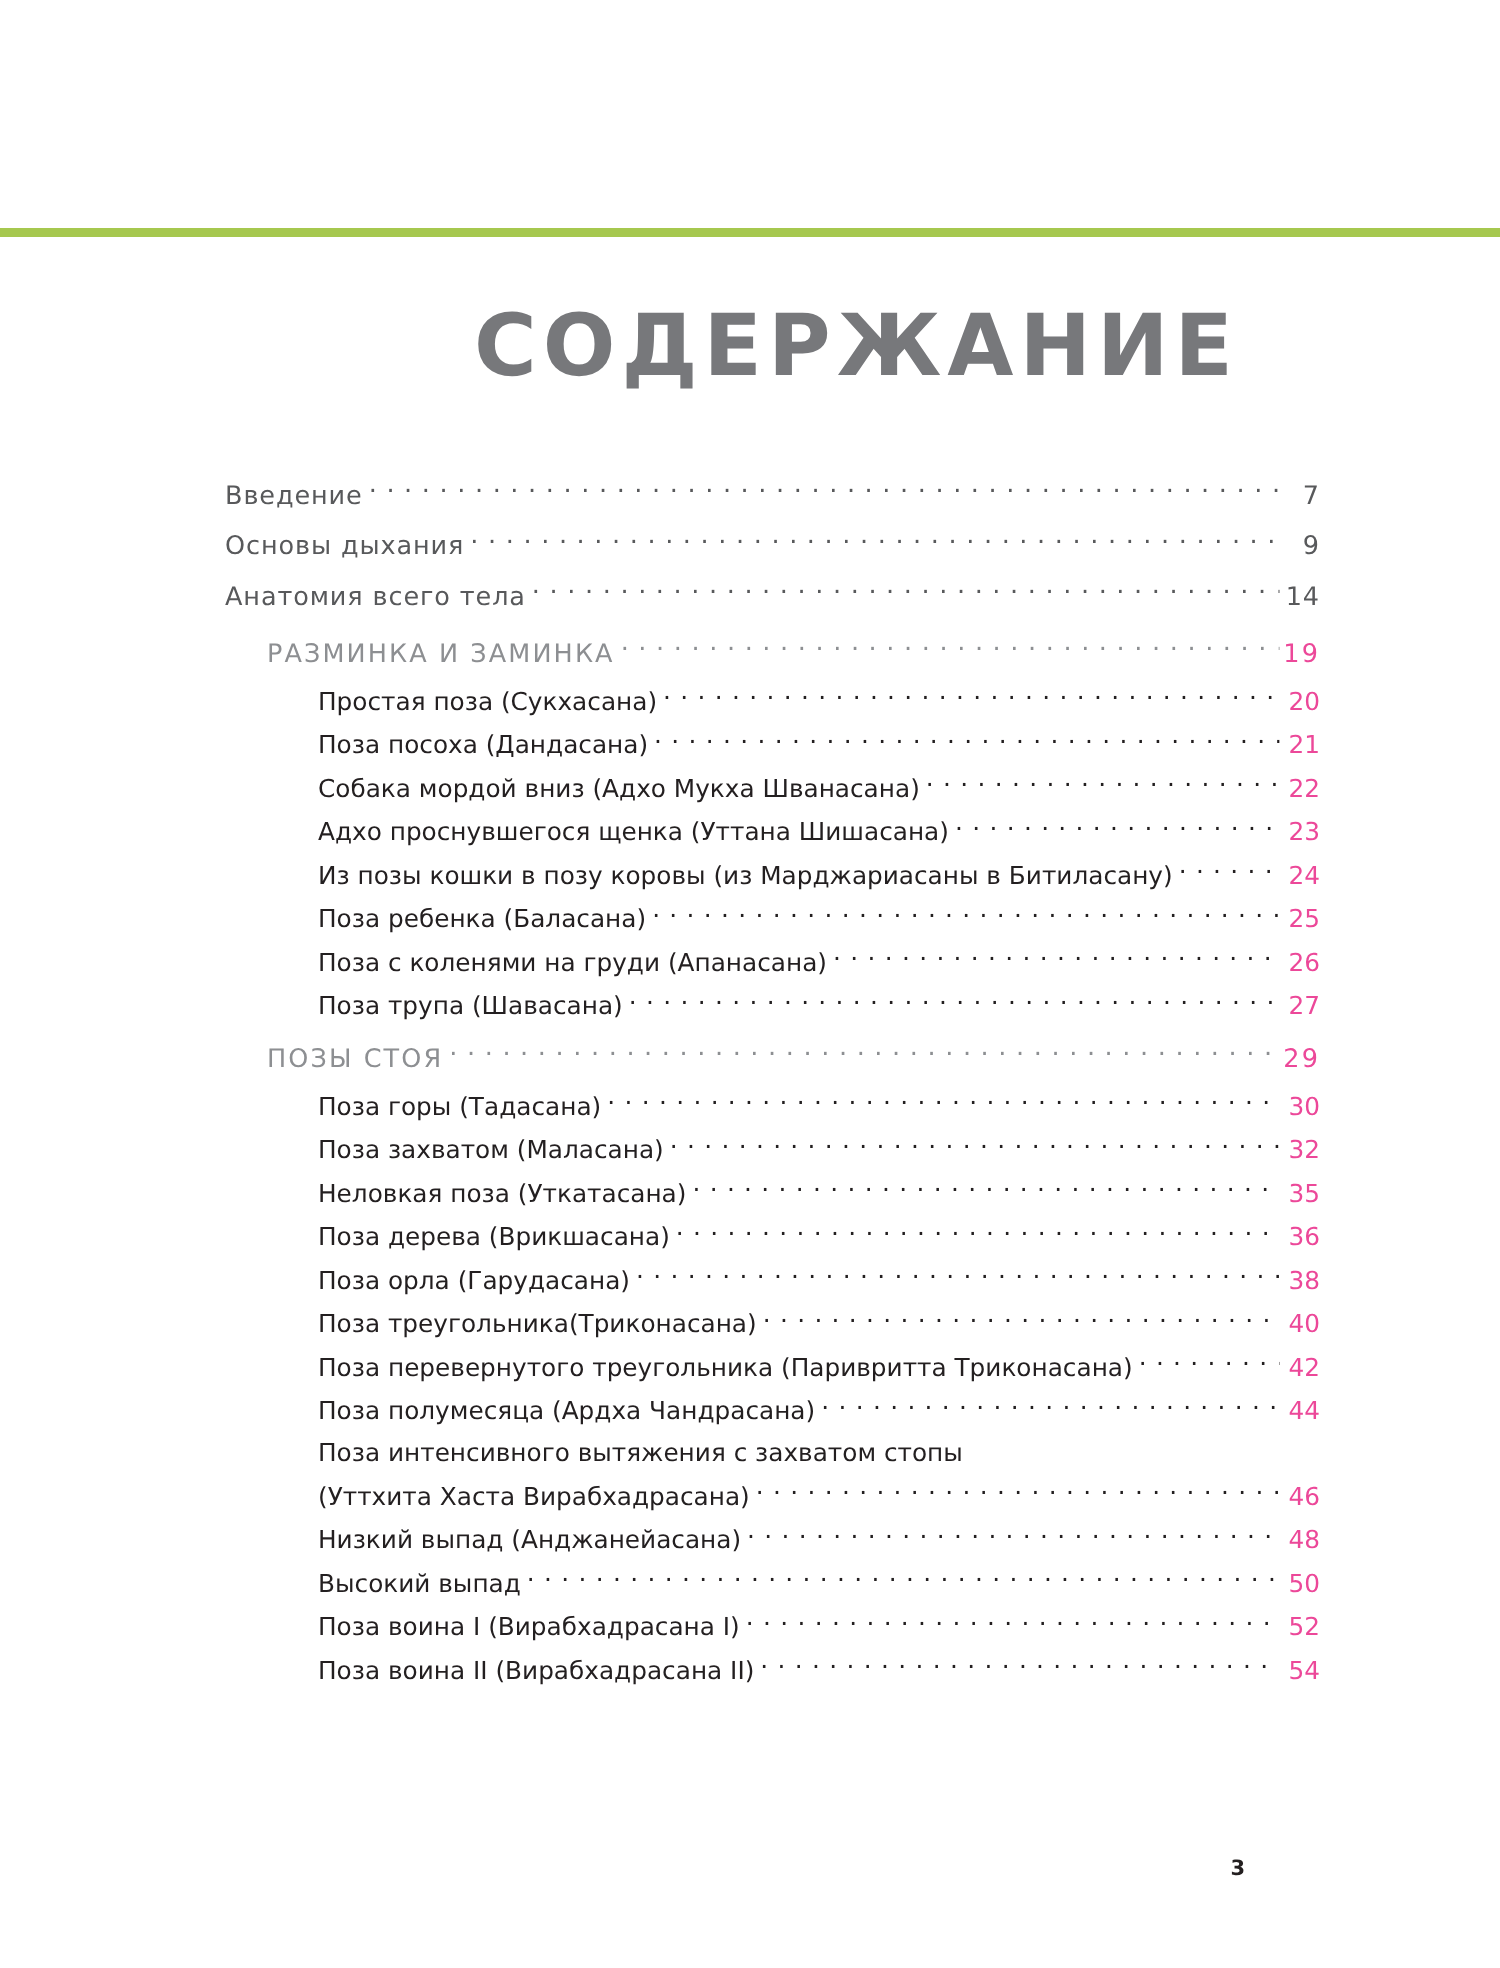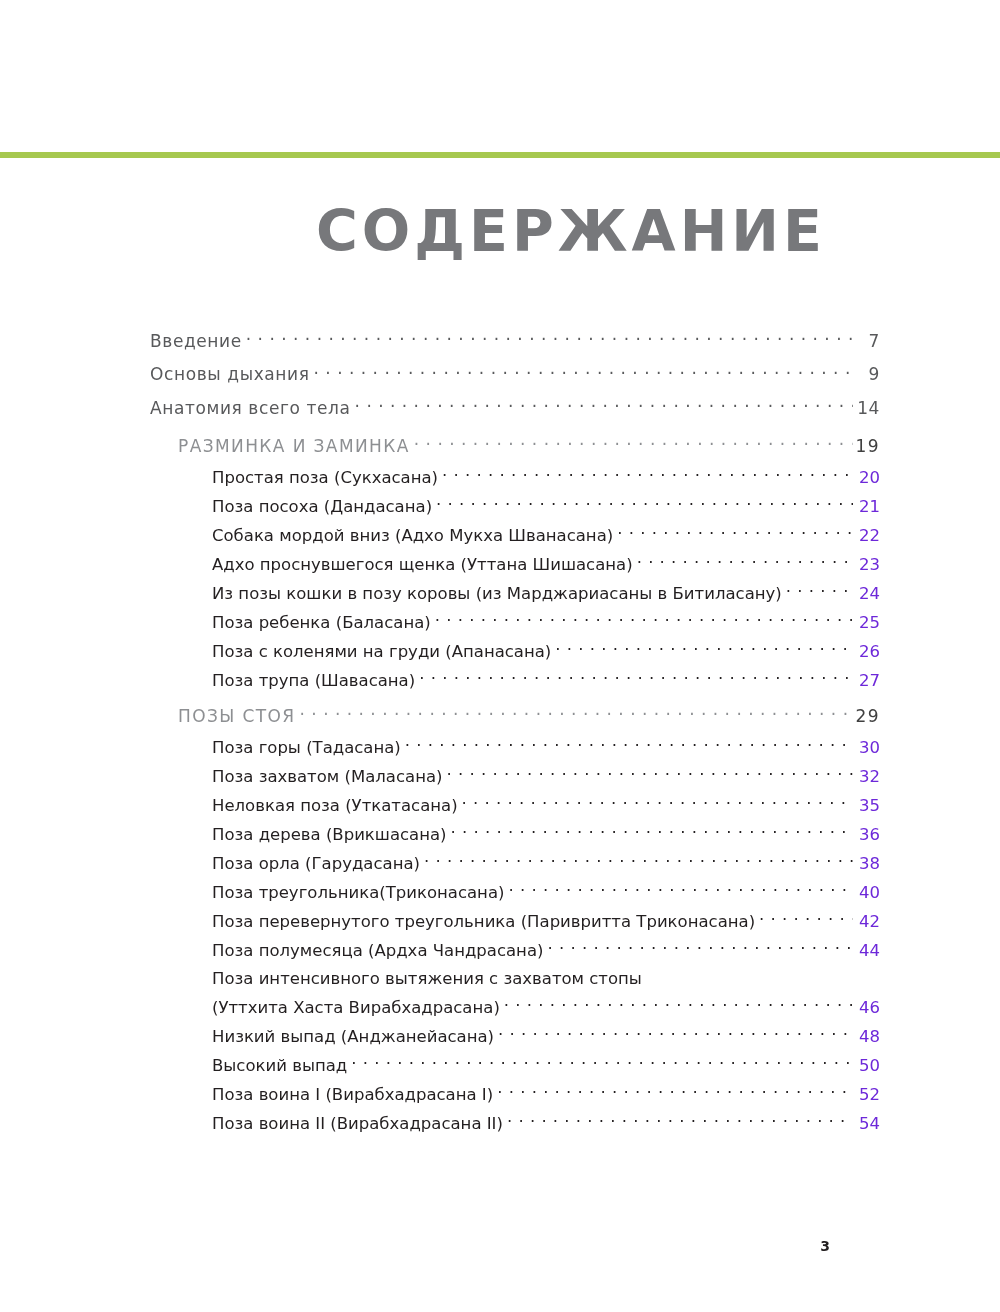--- a/index.html
+++ b/index.html
@@ -34,21 +34,21 @@
     top: 198px;
     font-size: 57px;
     font-weight: bold;
     letter-spacing: 4px;
     color: #77787b;
     font-family: "DejaVu Sans", "Liberation Sans", sans-serif;
   }
   .toc {
     position: absolute;
     left: 150px;
-    top: 324px;
+    top: 314px;
     width: 730px;
   }
   .row {
     display: flex;
     align-items: baseline;
     font-size: 16.5px;
     color: #231f20;
     line-height: 1.45;
     padding: 1.5px 0;
     white-space: nowrap;
@@ -88,30 +88,30 @@
 
   
   .row.section {
     font-size: 17px;
     color: #8d8f92;
     letter-spacing: 1.4px;
     padding: 9px 0 5px 0;
     font-weight: normal;
     margin-left: 28px;
   }
-  .row.section .page-num { color: #404040; }
+  .row.section .page-num { color: #ec4899; }
 
   
   .row.sub {
     margin-left: 62px;
     font-size: 16.5px;
     color: #231f20;
     padding: 2.5px 0;
   }
-  .row.sub .page-num { color: #6d28d9; }
+  .row.sub .page-num { color: #ec4899; }
 
   
   .row.contline .leader::before { content: ""; }
   .row.contline .page-num { visibility: hidden; }
 
   .folio {
     position: absolute;
     right: 118px;
     bottom: 58px;
     font-size: 14px;

